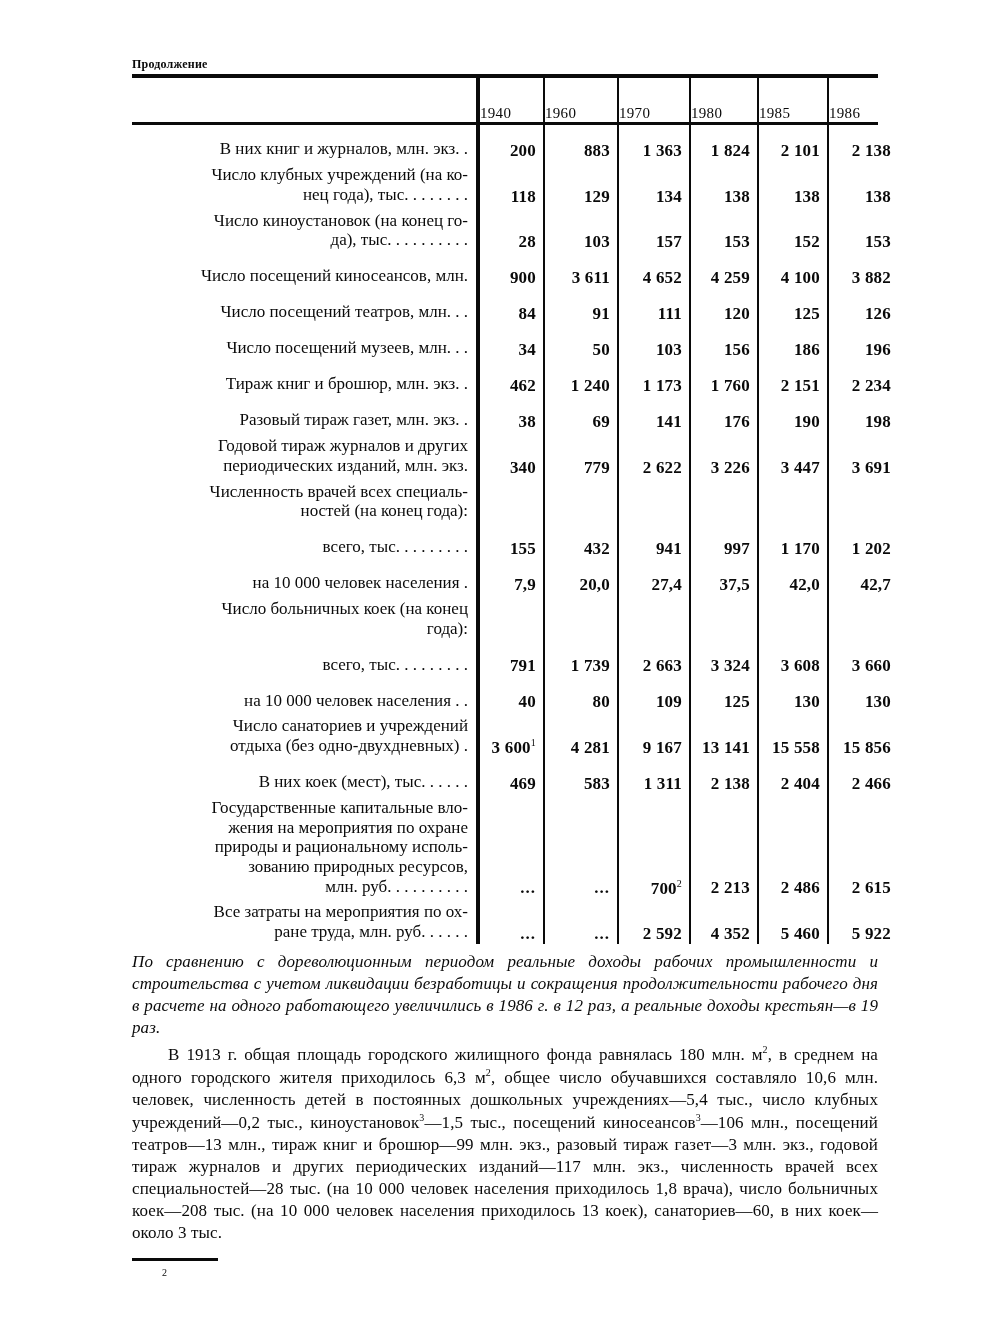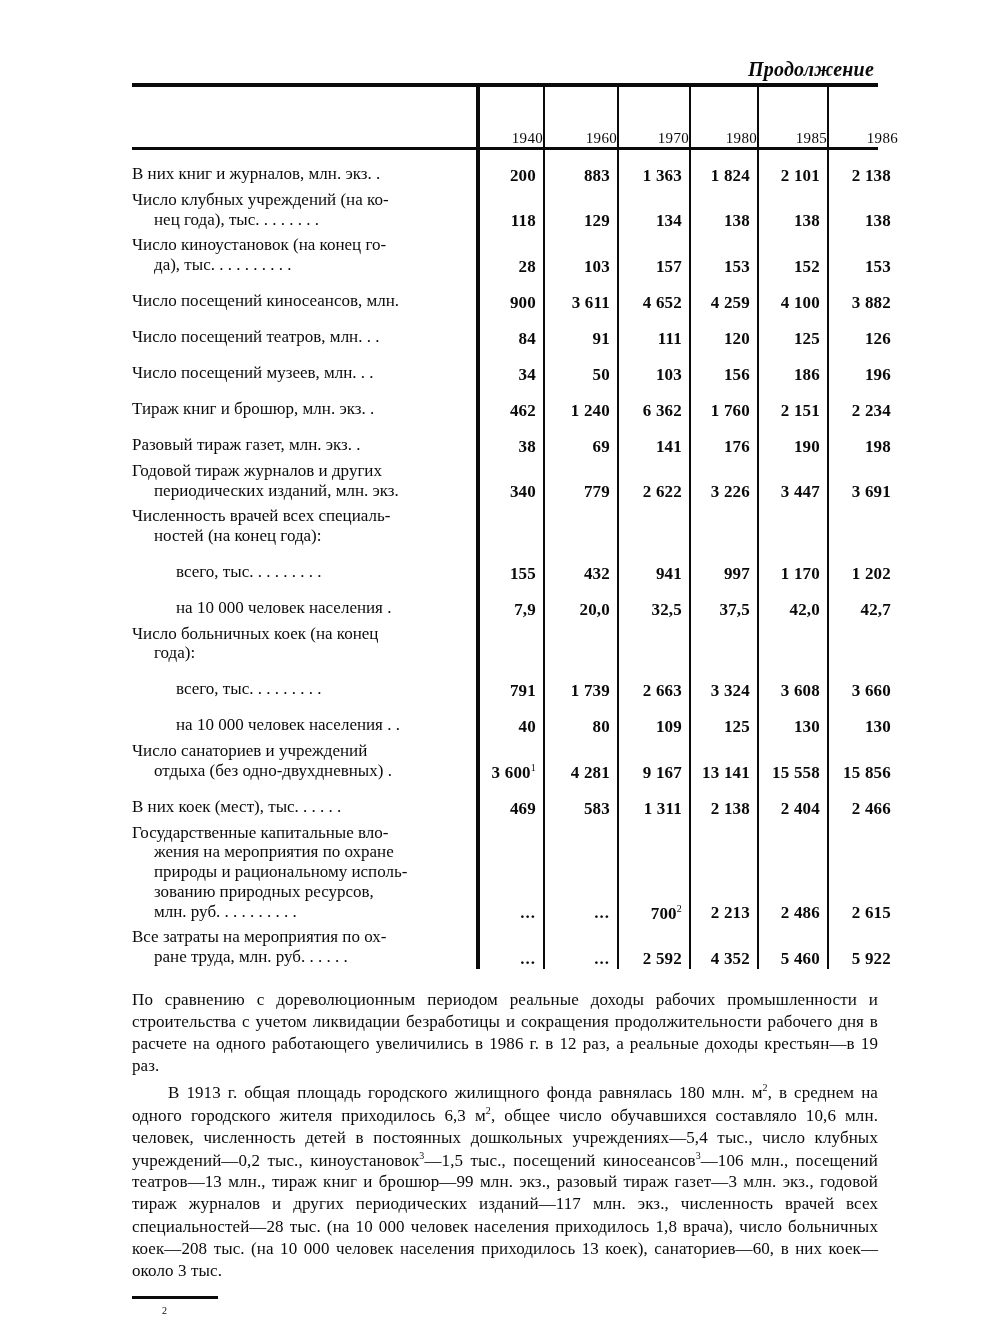--- a/index.html
+++ b/index.html
@@ -27,24 +27,22 @@
 
   .content {
     position: absolute;
     left: 132px;
     top: 58px;
     width: 746px;
   }
 
   
   .cont-head {
-    text-align: right;
     font-weight: bold;
-    font-style: italic;
-    font-size: 20px;
+    font-size: 12px;
     letter-spacing: .2px;
     line-height: 1.1;
     padding-right: 4px;
     margin-bottom: 3px;
   }
 
   .rule-thick {
     height: 4px;
     background: #0a0a0a;
     width: 100%;
@@ -72,23 +70,23 @@
   col.stub   { width: 346px; }
   col.c1940  { width: 66px; }
   col.c1960  { width: 74px; }
   col.c1970  { width: 72px; }
   col.c1980  { width: 68px; }
   col.c1985  { width: 70px; }
   col.c1986  { width: 70px; }
 
   
   .hdr-row th {
-    height: 60px;
+    height: 44px;
     vertical-align: middle;
-    text-align: right;
+    text-align: left;
     font-size: 15px;
     font-weight: normal;
     letter-spacing: .3px;
   }
   .hdr-row th.stubhead { }
   .hdr-row th.yr { }
 
   
   .vdiv-main { border-left: 4px solid #0a0a0a; }
   .vdiv      { border-left: 2px solid #0a0a0a; }
@@ -103,42 +101,42 @@
     white-space: nowrap;
     font-weight: bold;
     letter-spacing: .2px;
   }
   .body-row td.stubcell {
     padding-right: 8px;
     line-height: 1.16;
     padding-top: 4px;
     padding-bottom: 2px;
   }
-  .stub-line { display: block; white-space: nowrap; }
+  .stub-line { display: block; white-space: nowrap; text-align: right; }
   .ind1 { padding-left: 22px; }
   .ind2 { padding-left: 44px; }
 
   sup.fn {
     font-size: 10px;
     vertical-align: super;
     font-weight: normal;
   }
 
   .dots { font-weight: bold; letter-spacing: 1px; }
 
   
   .para {
     font-size: 17px;
     line-height: 1.30;
     text-align: justify;
     text-justify: inter-word;
     margin-top: 4px;
     letter-spacing: .1px;
   }
-  .para.first { margin-top: 20px; }
+  .para.first { margin-top: 7px; font-style: italic; }
   .para .indent { display: inline-block; width: 36px; }
   .para sup {
     font-size: 10px;
     vertical-align: super;
   }
 
   
   .fn-rule {
     margin-top: 14px;
     width: 86px;
@@ -271,21 +269,21 @@
             <td class="num vdiv">156</td>
             <td class="num vdiv">186</td>
             <td class="num vdiv">196</td>
           </tr>
           <tr class="body-row">
             <td class="stubcell">
               <span class="stub-line ">Тираж книг и брошюр, млн. экз. .</span>
             </td>
             <td class="num vdiv-main">462</td>
             <td class="num vdiv">1 240</td>
-            <td class="num vdiv">6 362</td>
+            <td class="num vdiv">1 173</td>
             <td class="num vdiv">1 760</td>
             <td class="num vdiv">2 151</td>
             <td class="num vdiv">2 234</td>
           </tr>
           <tr class="body-row">
             <td class="stubcell">
               <span class="stub-line ">Разовый тираж газет, млн. экз. .</span>
             </td>
             <td class="num vdiv-main">38</td>
             <td class="num vdiv">69</td>
@@ -328,21 +326,21 @@
             <td class="num vdiv">997</td>
             <td class="num vdiv">1 170</td>
             <td class="num vdiv">1 202</td>
           </tr>
           <tr class="body-row">
             <td class="stubcell">
               <span class="stub-line ind2">на 10 000 человек населения .</span>
             </td>
             <td class="num vdiv-main">7,9</td>
             <td class="num vdiv">20,0</td>
-            <td class="num vdiv">32,5</td>
+            <td class="num vdiv">27,4</td>
             <td class="num vdiv">37,5</td>
             <td class="num vdiv">42,0</td>
             <td class="num vdiv">42,7</td>
           </tr>
           <tr class="body-row">
             <td class="stubcell">
               <span class="stub-line ">Число больничных коек (на конец</span>
               <span class="stub-line ind1 ">года):</span>
             </td>
             <td class="num vdiv-main"></td>

